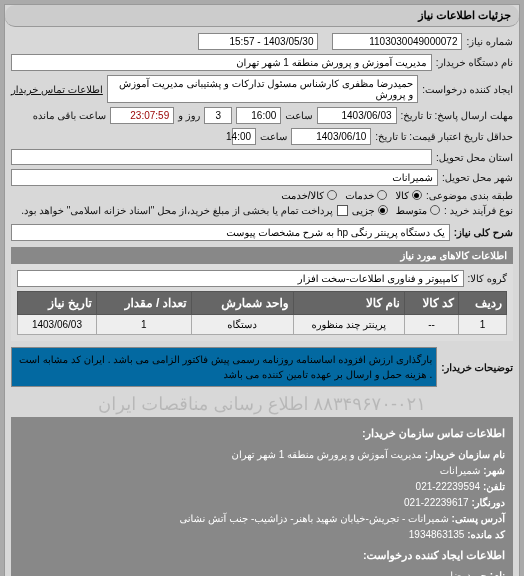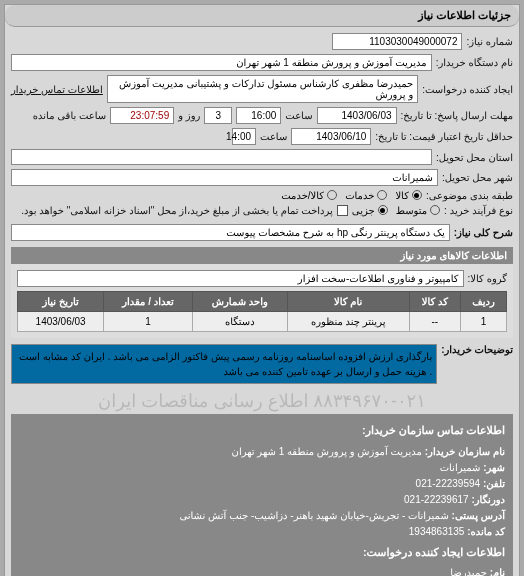--- a/index.html
+++ b/index.html
@@ -78,21 +78,22 @@
   width: 100%;
   border-collapse: collapse;
   background: #fff;
   font-size: 10px;
 }
 table.data th {
   background: #666;
   color: #fff;
   padding: 4px;
   border: 1px solid #555;
-  font-size: 10px;
+  font-size: 12px;
+  text-align: right;
 }
 table.data td {
   background: #eee;
   padding: 4px;
   border: 1px solid #aaa;
   text-align: center;
 }
 .notes-box {
   background: #0369a1;
   border: 1px solid #888;
@@ -127,20 +128,21 @@
 <body>
 
 <div class="panel">
   <div class="panel-header">جزئیات اطلاعات نیاز</div>
   <div class="panel-body">
 
     <div class="row">
       <span class="label">شماره نیاز:</span>
       <span class="field narrow" style="width:130px">1103030049000072</span>
       <span class="spacer"></span>
+      <span class="field narrow" style="width:120px">1403/05/30 - 15:57</span>
     </div>
 
     <div class="row">
       <span class="label">نام دستگاه خریدار:</span>
       <span class="field">مدیریت آموزش و پرورش منطقه 1 شهر تهران</span>
     </div>
 
     <div class="row">
       <span class="label">ایجاد کننده درخواست:</span>
       <span class="field">حمیدرضا مظفری کارشناس مسئول تدارکات و پشتیبانی مدیریت آموزش و پرورش</span>
@@ -237,21 +239,21 @@
             <td>--</td>
             <td>پرینتر چند منظوره</td>
             <td>دستگاه</td>
             <td>1</td>
             <td>1403/06/03</td>
           </tr>
         </tbody>
       </table>
     </div>
 
-    <div class="row" style="margin-top:6px;align-items:flex-start">
+    <div class="row" style="margin-top:6px;align-items:center">
       <span class="label" style="font-weight:bold">توضیحات خریدار:</span>
       <div class="notes-box" style="flex:1">بارگذاری ارزش افزوده اساسنامه روزنامه رسمی پیش فاکتور الزامی می باشد . ایران کد مشابه است . هزینه حمل و ارسال بر عهده تامین کننده می باشد</div>
     </div>
 
     <div class="watermark">۸۸۳۴۹۶۷۰-۰۲۱ اطلاع رسانی مناقصات ایران</div>
 
     <div class="contact-block">
       <div class="heading">اطلاعات تماس سازمان خریدار:</div>
       <div><span class="lbl">نام سازمان خریدار:</span> <span>مدیریت آموزش و پرورش منطقه 1 شهر تهران</span></div>
       <div><span class="lbl">شهر:</span> <span>شمیرانات</span></div>

